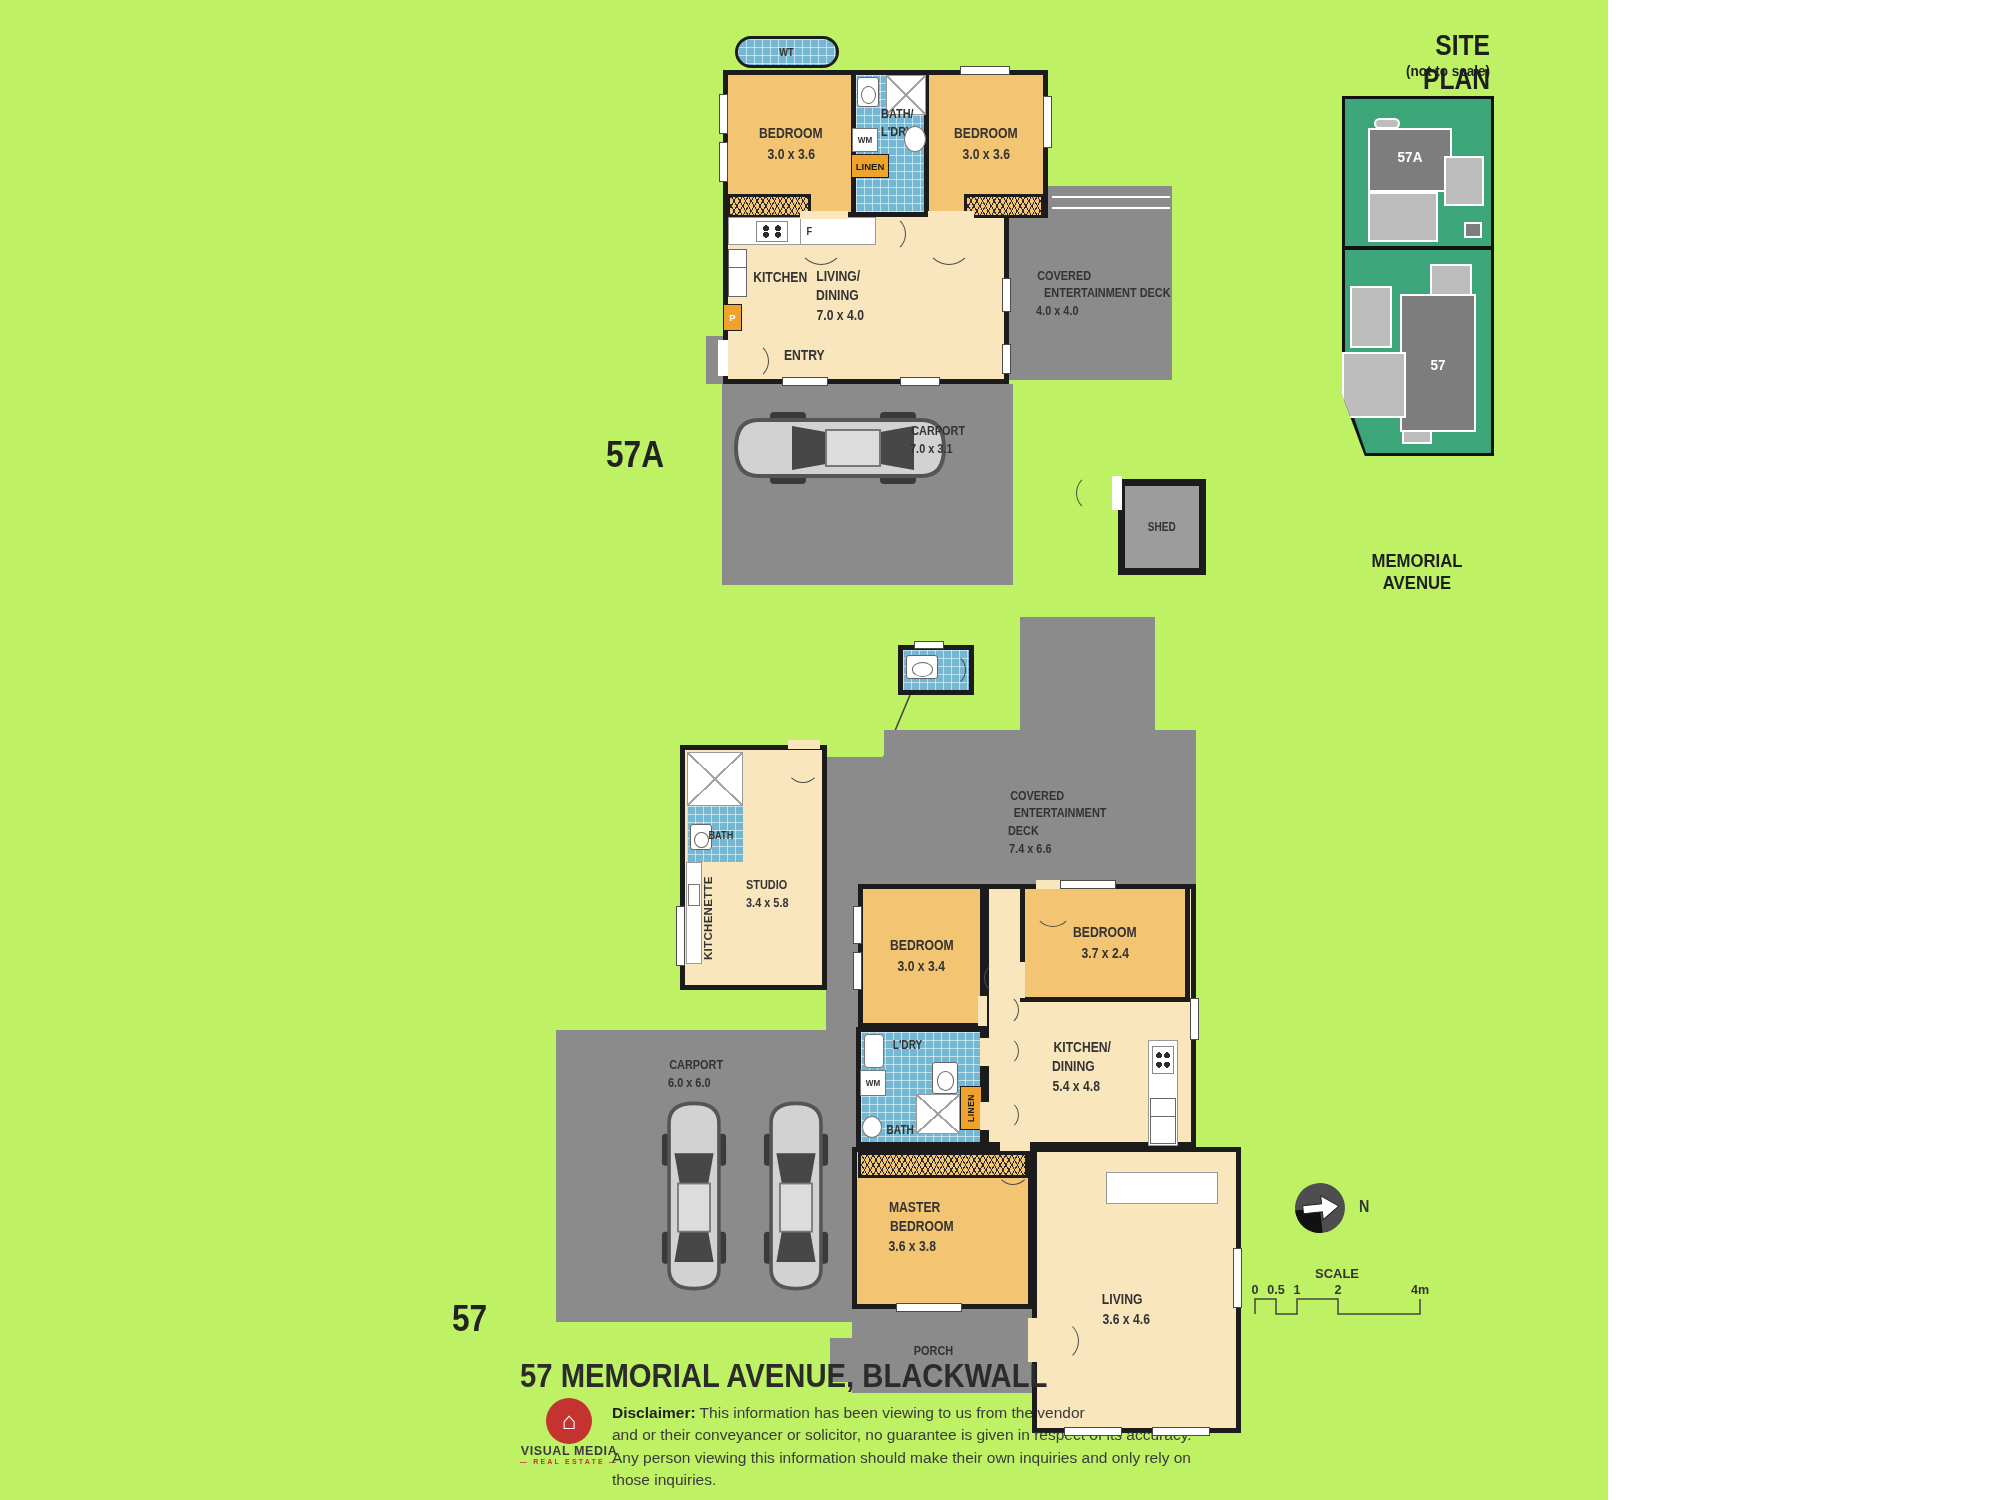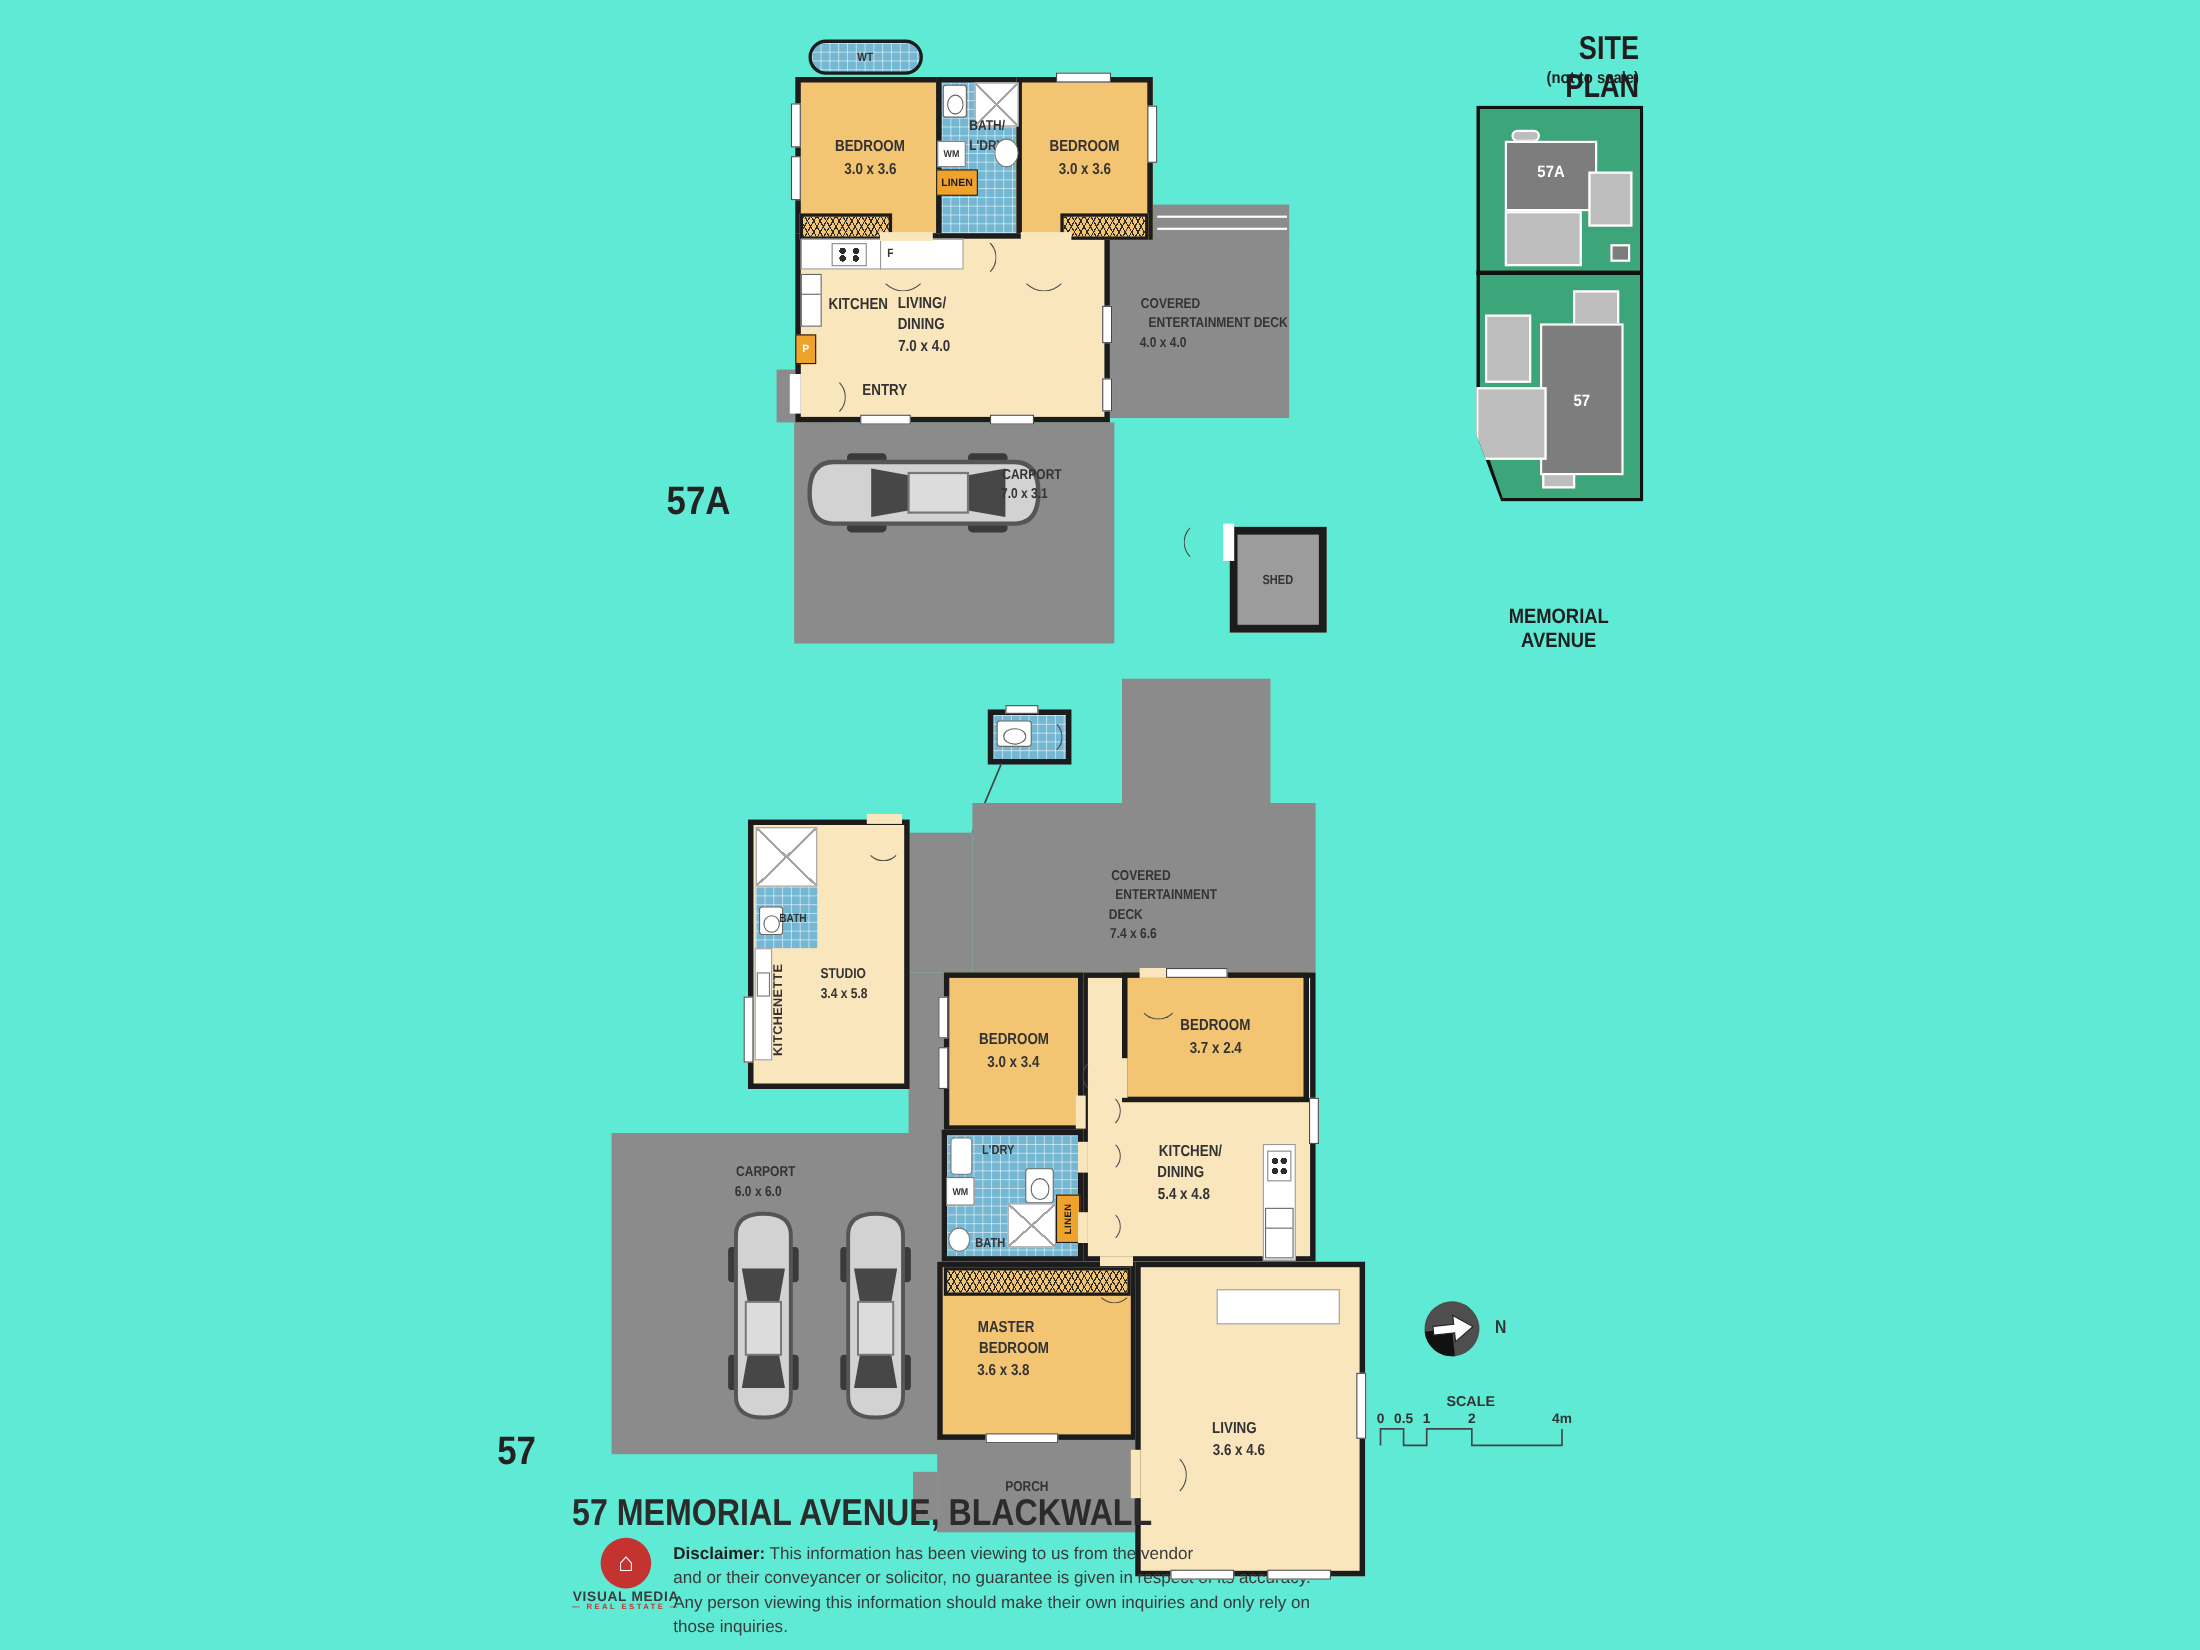--- a/index.html
+++ b/index.html
@@ -1,16 +1,16 @@
 <!DOCTYPE html>
 <html><head>
 <meta charset="utf-8">
 <style>
   html,body{margin:0;padding:0;background:#fff}
-  #canvas{position:relative;width:2000px;height:1500px;background:#5eead4;font-family:"Liberation Sans",sans-serif;overflow:hidden}
+  #canvas{position:relative;width:1608px;height:1500px;background:#bef264;font-family:"Liberation Sans",sans-serif;overflow:hidden}
   .abs{position:absolute}
   .room{position:absolute;box-sizing:border-box;border:5px solid #1c1c1c;display:flex;flex-direction:column;align-items:center;justify-content:center;gap:1px}
   .orange{background:#f3c471}
   .cream{background:#f9e6bd}
   .tile{background-color:#74b7d3;background-image:linear-gradient(rgba(255,255,255,.55) 1px,transparent 1px),linear-gradient(90deg,rgba(255,255,255,.55) 1px,transparent 1px);background-size:8px 8px}
   .gray{position:absolute;background:#8b8b8b}
   .lbl{font-weight:700;font-size:14.5px;line-height:1.35;color:#333;white-space:nowrap;transform:scaleX(.84)}
   .s13{font-size:13px}.s12{font-size:12px}.s11{font-size:11px}
   .stack{position:absolute;display:flex;flex-direction:column;align-items:flex-start;justify-content:center;text-align:center;z-index:5}
   .win{position:absolute;background:#fff;border:1px solid #4a4a4a;box-sizing:border-box;z-index:6}

